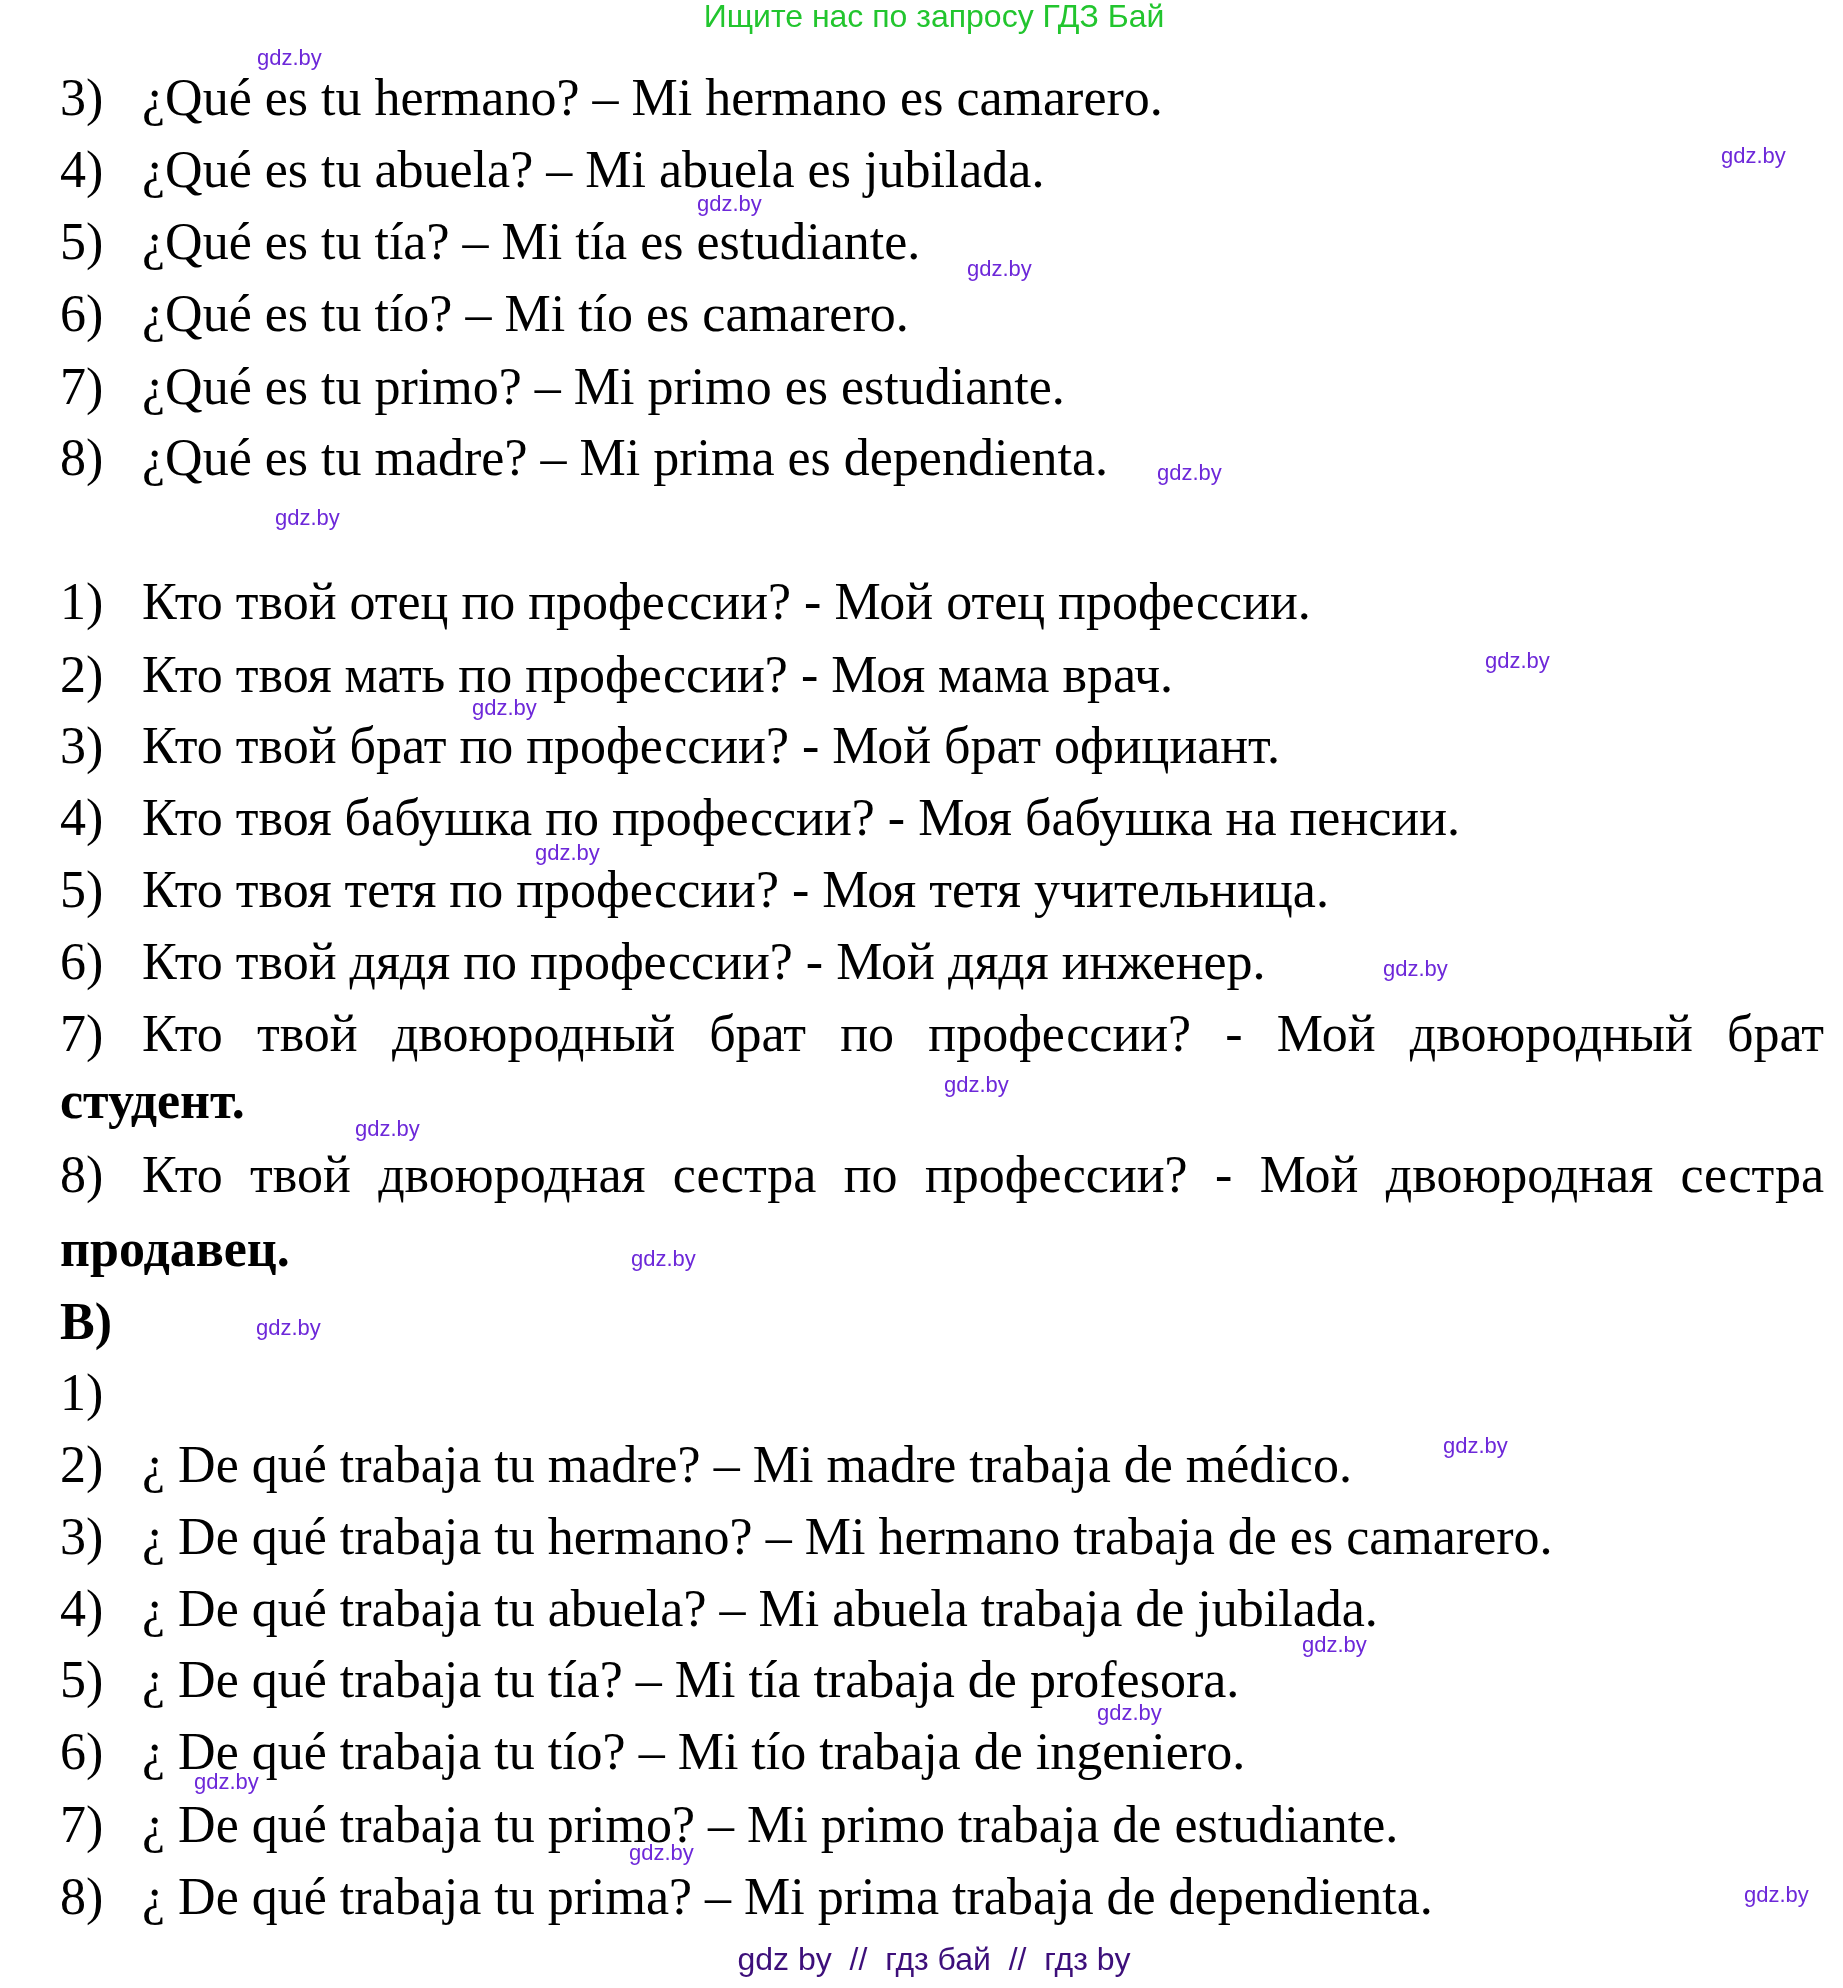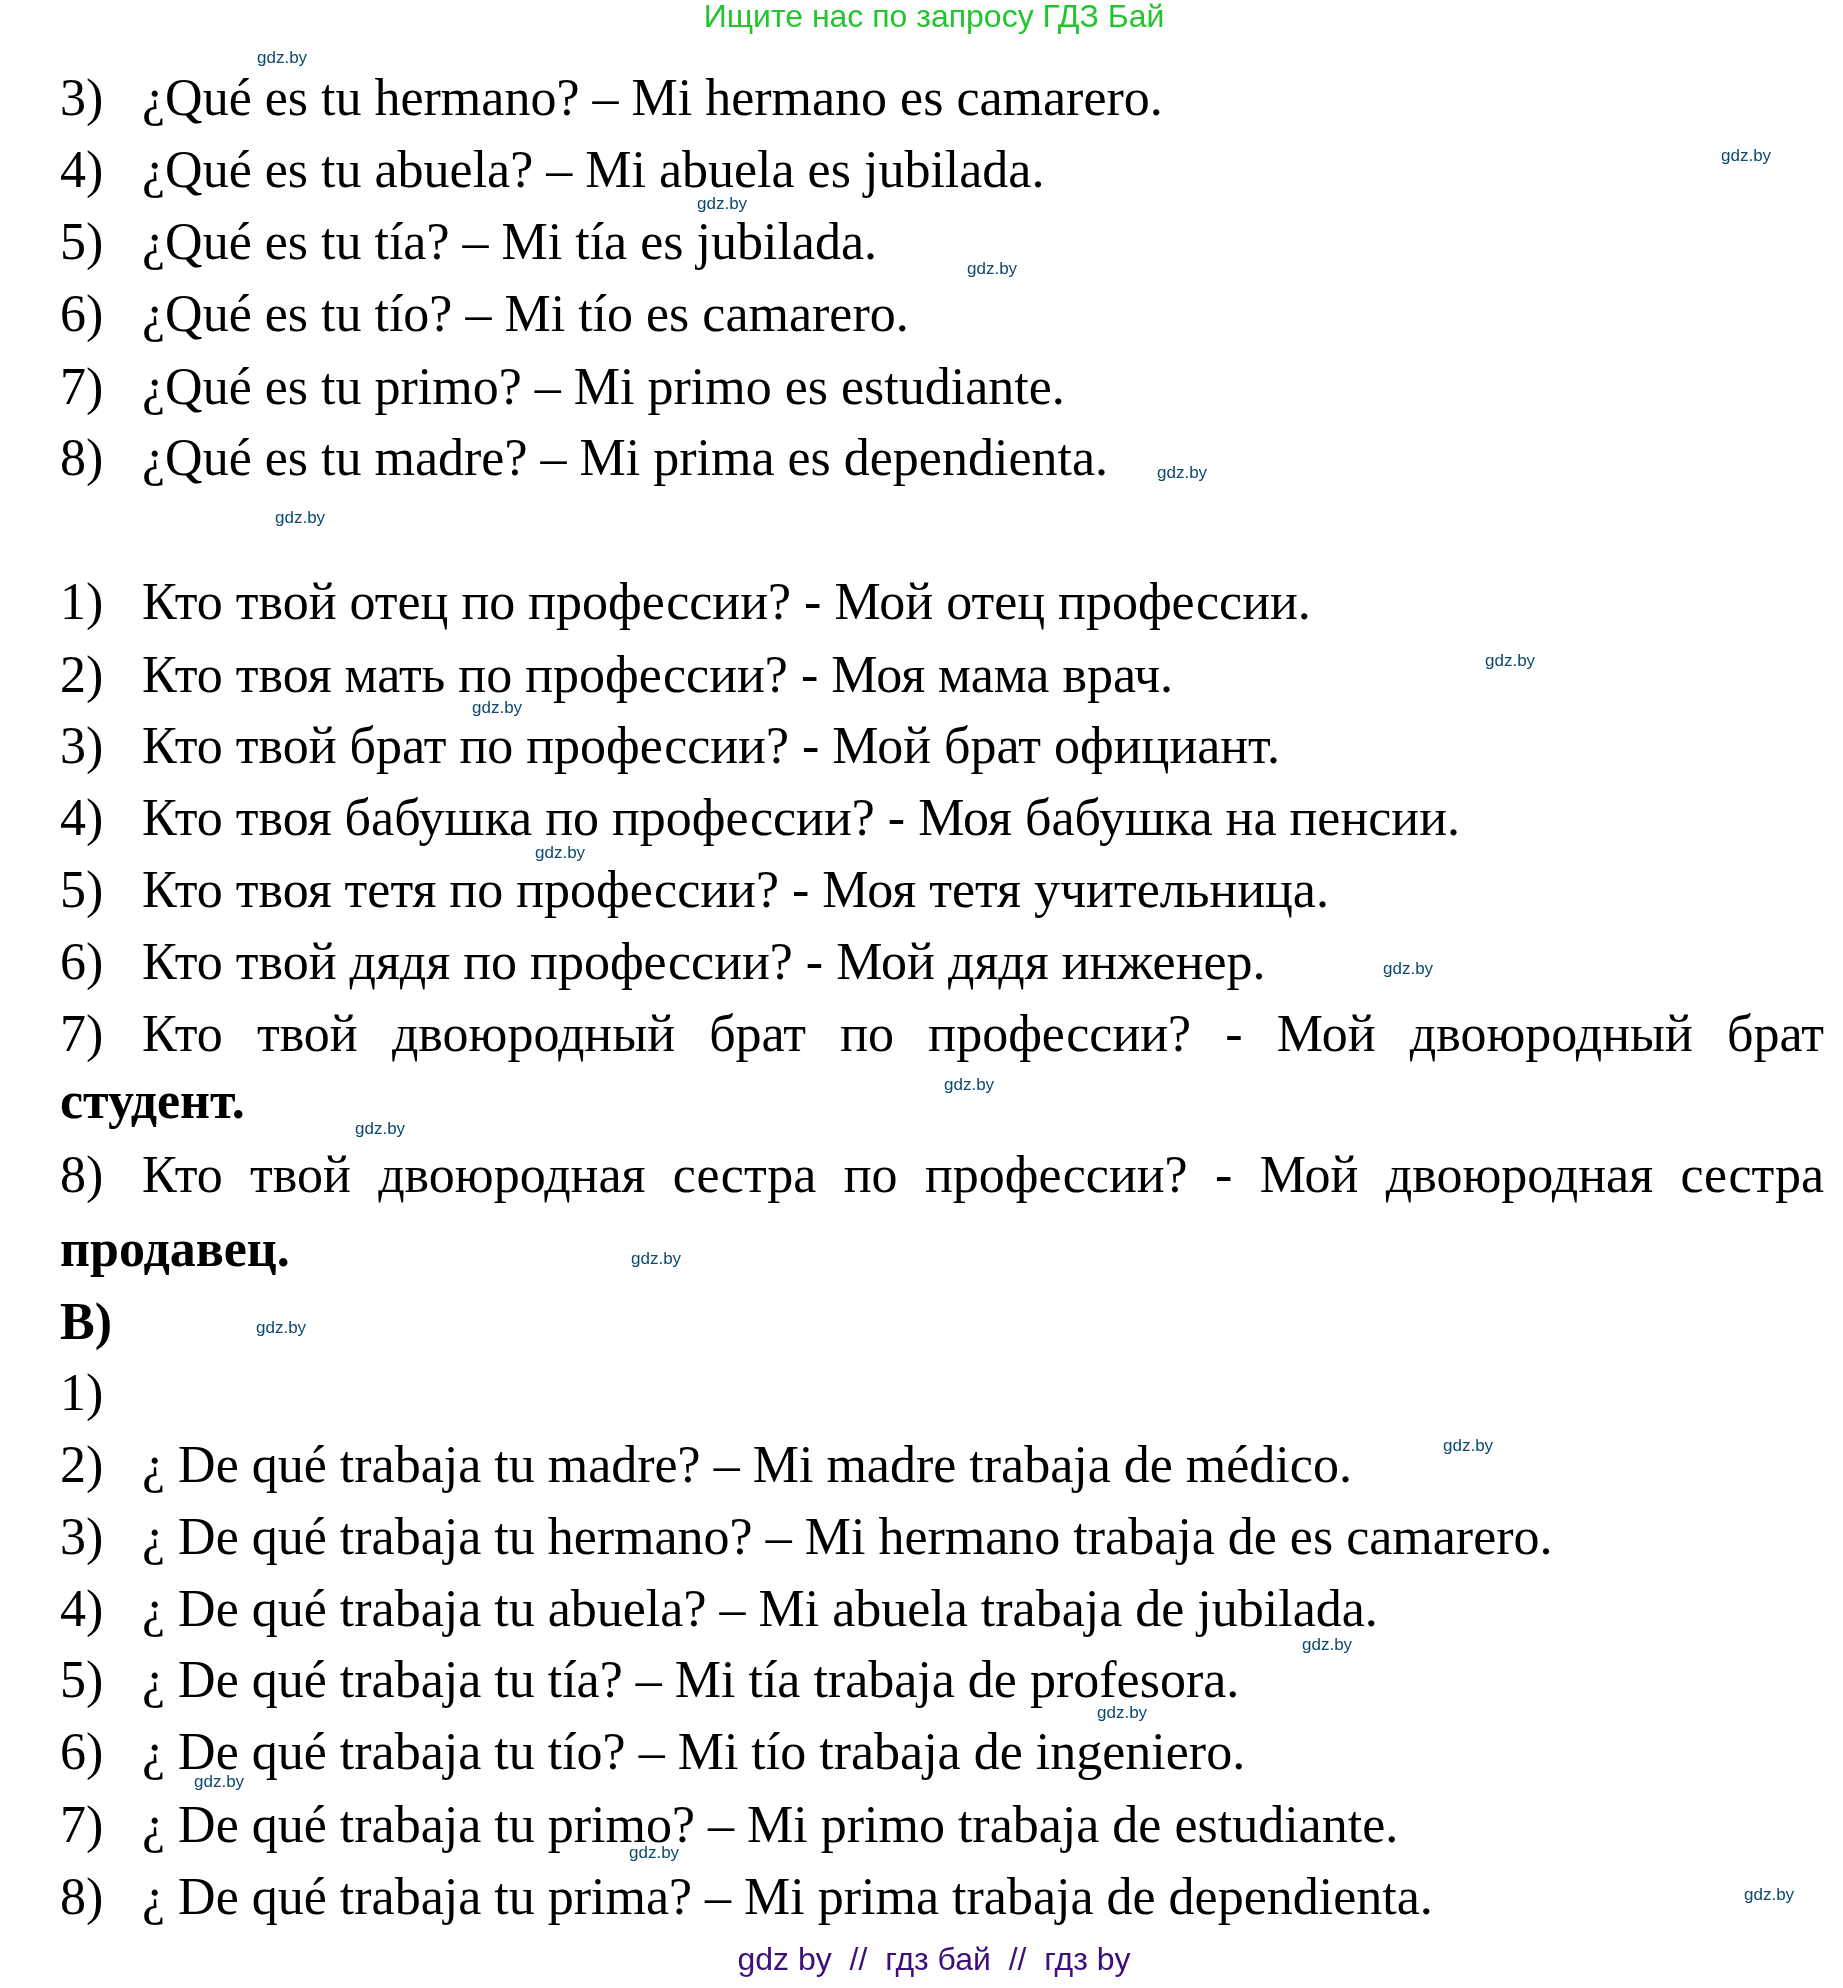--- a/index.html
+++ b/index.html
@@ -22,43 +22,43 @@
   }
   .line .num { position: absolute; left: 0; top: 0; }
   .line .txt { position: absolute; left: 82px; top: 0; white-space: nowrap; }
   .line.justified .txt {
     width: 1682px; white-space: normal; text-align: justify; text-align-last: justify;
     height: 72px; overflow: hidden;
   }
   .line.cont .txt { left: 0; font-weight: bold; }
   .section-label { font-weight: bold; }
   .wm {
-    position: absolute; font-family: "Liberation Sans", sans-serif; font-size: 17px;
-    line-height: 28px; color: #0c4a6e; white-space: nowrap;
+    position: absolute; font-family: "Liberation Sans", sans-serif; font-size: 22px;
+    line-height: 28px; color: #6d28d9; white-space: nowrap;
   }
 </style>
 </head>
 <body>
 
 <div class="page">
 
   <div class="header">Ищите нас по запросу ГДЗ Бай</div>
 
   <div>
     <div class="line" style="top:62px">
         <span class="num">3)</span>
         <span class="txt">¿Qué es tu hermano? – Mi hermano es camarero.</span>
       </div>
     <div class="line" style="top:134px">
         <span class="num">4)</span>
         <span class="txt">¿Qué es tu abuela? – Mi abuela es jubilada.</span>
       </div>
     <div class="line" style="top:206px">
         <span class="num">5)</span>
-        <span class="txt">¿Qué es tu tía? – Mi tía es jubilada.</span>
+        <span class="txt">¿Qué es tu tía? – Mi tía es estudiante.</span>
       </div>
     <div class="line" style="top:278px">
         <span class="num">6)</span>
         <span class="txt">¿Qué es tu tío? – Mi tío es camarero.</span>
       </div>
     <div class="line" style="top:351px">
         <span class="num">7)</span>
         <span class="txt">¿Qué es tu primo? – Mi primo es estudiante.</span>
       </div>
     <div class="line" style="top:422px">

